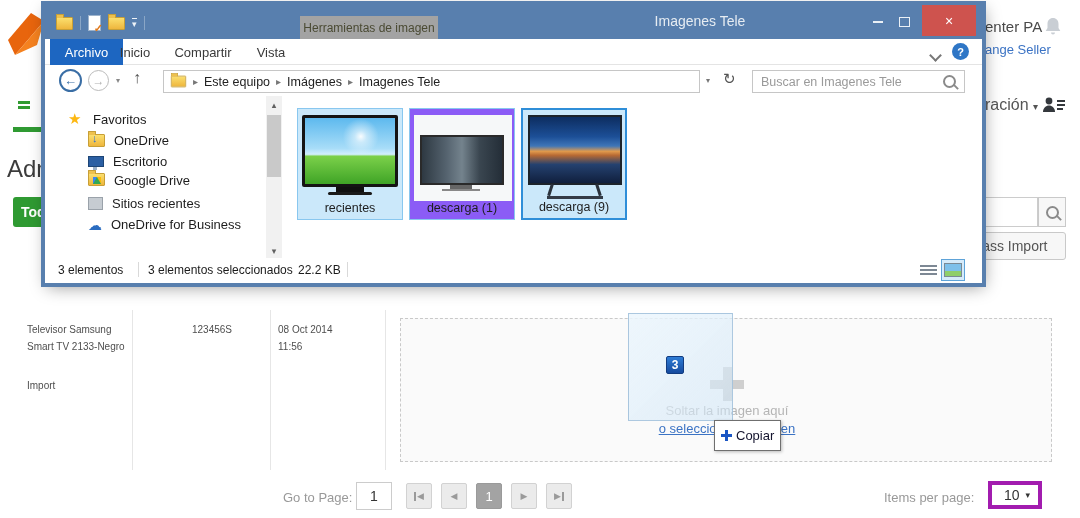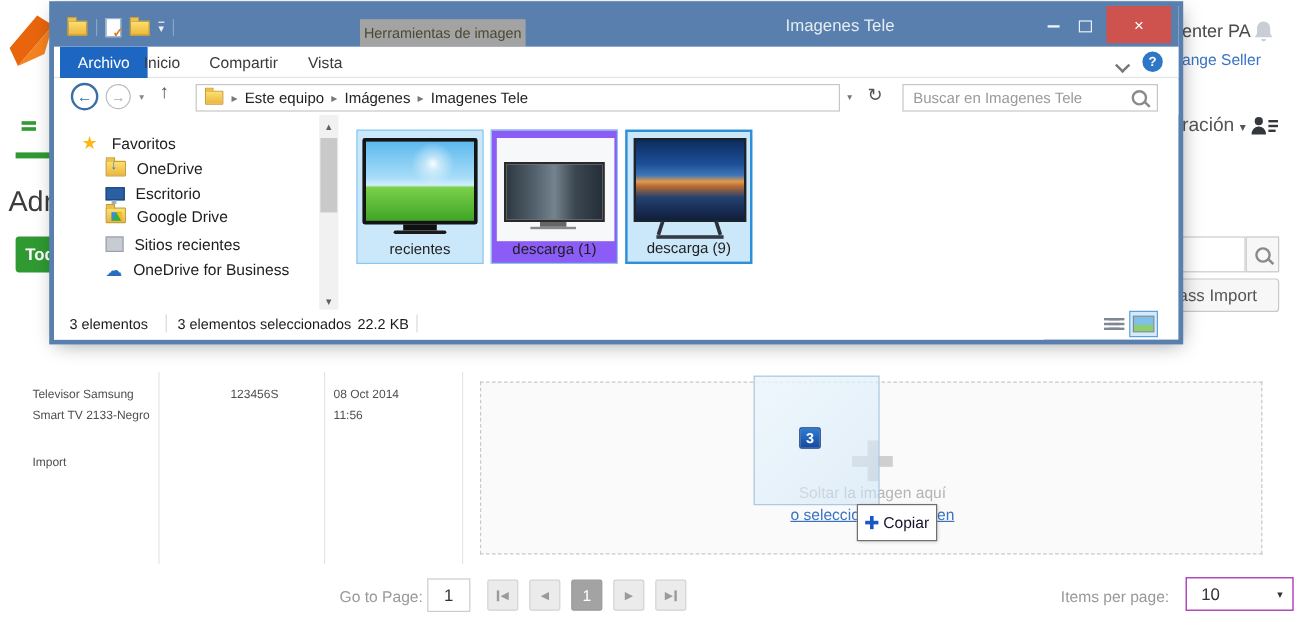--- a/index.html
+++ b/index.html
@@ -167,21 +167,21 @@
   <div class="abs graylbl" style="left:283px;top:490px;">Go to Page:</div>
   <input class="abs" style="left: 356px; top: 482px; width: 36px; height: 28px; border: 1px solid rgb(204, 204, 204); box-sizing: border-box; text-align: center; font-size: 14px; color: rgb(51, 51, 51); font-family: &quot;Liberation Sans&quot;, sans-serif;" value="1">
   <div class="abs pgbtn" style="left:406px;top:483px;"><span class="bar"></span>◀</div>
   <div class="abs pgbtn" style="left:441px;top:483px;">◀</div>
   <div class="abs pgbtn pgcur" style="left:476px;top:483px;">
       <span>1</span>
     </div>
   <div class="abs pgbtn" style="left:511px;top:483px;">▶</div>
   <div class="abs pgbtn" style="left:546px;top:483px;">▶<span class="bar"></span></div>
   <div class="abs graylbl" style="left:884px;top:490px;">Items per page:</div>
-  <div class="abs" style="left:988px;top:481px;width:90px;height:28px;border:1px solid #a21caf;background:#fff;box-sizing:border-box;display:flex;align-items:center;">
+  <div class="abs" style="left:988px;top:481px;width:54px;height:28px;border:4px solid #a21caf;background:#fff;box-sizing:border-box;display:flex;align-items:center;">
     <span style="flex:1;padding-left:12px;font-size:14px;color:#333;">10</span>
     <span style="padding-right:8px;font-size:9px;color:#333;">▾</span>
   </div>
 
   <div id="win" class="abs">
 
     <div class="titlebar abs">
       <div class="abs" style="left:11px;top:10px;display:flex;align-items:center;gap:7px;">
         <span class="fold"></span>
         <span class="qat-sep"></span>

